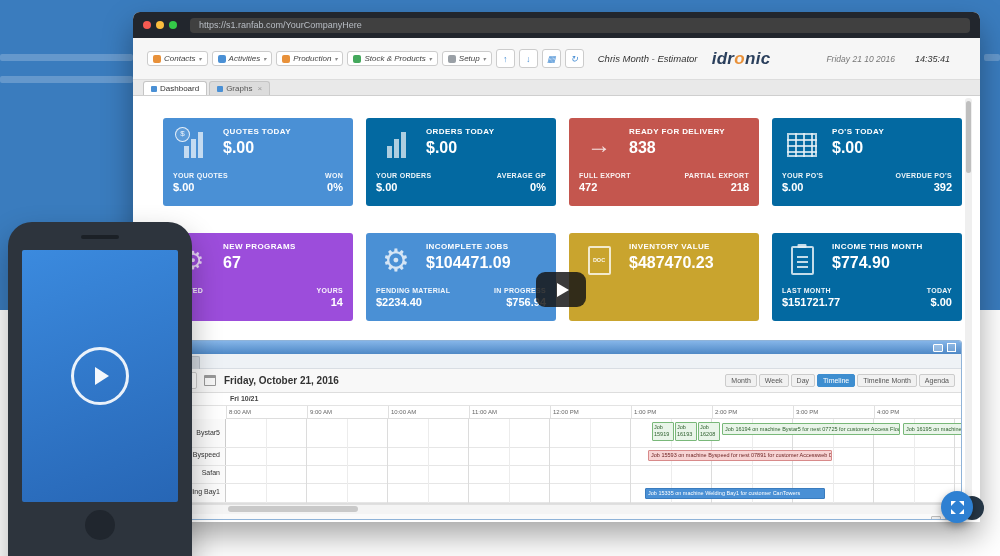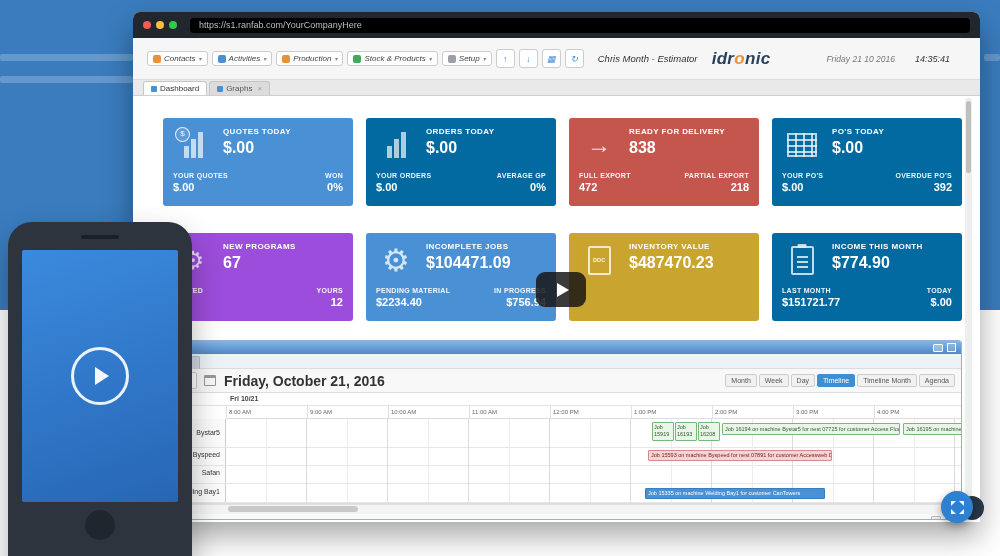--- a/index.html
+++ b/index.html
@@ -7,21 +7,21 @@
          font-family:"Liberation Sans", sans-serif; -webkit-font-smoothing:antialiased;}
   
   .bg-top{position:absolute;left:0;top:0;width:100%;height:310px;background:#3a7cbe;}
   .stripe{position:absolute;height:7px;background:rgba(255,255,255,.22);border-radius:2px;}
   
   .browser{position:absolute;left:133px;top:12px;width:847px;height:510px;background:#fff;
            border-radius:7px 7px 2px 2px;box-shadow:0 14px 30px rgba(0,0,0,.35);}
   .titlebar{height:26px;background:#22262d;border-radius:7px 7px 0 0;display:flex;align-items:center;padding:0 10px;box-sizing:border-box;}
   .dot{width:8px;height:8px;border-radius:50%;margin-right:5px;}
   .dot.red{background:#f75a52}.dot.yellow{background:#fbbd3e}.dot.green{background:#34c948}
-  .urlbar{flex:1;margin-left:8px;height:15px;background:#000000;border-radius:4px;color:#b8bdc4;
+  .urlbar{flex:1;margin-left:8px;height:15px;background:#404040;border-radius:4px;color:#b8bdc4;
           font-size:9px;line-height:15px;padding:0 9px;white-space:nowrap;overflow:hidden;}
   .appbody{position:absolute;top:26px;left:0;right:0;bottom:0;background:#fff;overflow:hidden;}
   
   .app-toolbar{height:42px;background:#f6f6f6;border-bottom:1px solid #ddd;display:flex;align-items:center;
                padding:0 14px 0 14px;gap:4px;box-sizing:border-box;font-style:italic;}
   .menu-chip{display:flex;align-items:center;gap:3px;background:#fff;border:1px solid #ccc;border-radius:3px;
              padding:2px 5px;font-size:8px;color:#444;white-space:nowrap;cursor:default;}
   .menu-ic{width:8px;height:8px;border-radius:2px;flex:0 0 auto;}
   .ic-orange{background:#e8913a}.ic-blue{background:#4a90d5}.ic-green{background:#44a85c}.ic-gray{background:#9aa0a6}
   .caret{font-size:6px;color:#888;}
@@ -87,21 +87,21 @@
   .ic-print{width:8px;height:6px;border:1px solid #fff;border-radius:1px;background:rgba(255,255,255,.3);}
   .ic-box{width:7px;height:7px;border:1px solid #fff;background:rgba(255,255,255,.15);}
   .sch-subbar{height:14px;background:#eef2f6;border-bottom:1px solid #d8dde3;position:relative;}
   .sch-subtab{position:absolute;left:5px;top:2px;width:42px;height:12px;background:#d2d8df;border:1px solid #b9c0c8;
               border-bottom:none;border-radius:2px 2px 0 0;}
   .sch-toolbar{height:24px;background:#f8f8f8;border-bottom:1px solid #ddd;display:flex;align-items:center;
                padding:0 6px;gap:4px;box-sizing:border-box;}
   .nav-btn{width:16px;height:15px;border:1px solid #ccc;background:#fff;border-radius:2px;font-size:7px;color:#666;
            display:flex;align-items:center;justify-content:center;}
   .cal-ic{width:10px;height:7px;border:1px solid #999;border-top:3px solid #999;border-radius:1px;margin-left:3px;}
-  .sch-date{font-size:14px;font-weight:bold;color:#333;margin-left:4px;white-space:nowrap;}
+  .sch-date{font-size:10px;font-weight:bold;color:#333;margin-left:4px;white-space:nowrap;}
   .view-btns{margin-left:auto;display:flex;gap:2px;}
   .view-btn{font-size:7px;color:#555;background:#f1f1f1;border:1px solid #ccc;border-radius:2px;padding:2px 5px;white-space:nowrap;}
   .view-btn.active{background:#3e8ed0;border-color:#3e8ed0;color:#fff;}
   .sch-day-row{height:12px;border-bottom:1px solid #e3e3e3;position:relative;}
   .sch-day-label{position:absolute;left:79px;top:2px;font-size:7px;font-weight:bold;color:#444;}
   .sch-time-row{height:12px;border-bottom:1px solid #ddd;margin-left:75px;display:flex;}
   .sch-time-cell{width:81px;font-size:6px;color:#666;padding-left:2px;border-left:1px solid #e0e0e0;
                  box-sizing:border-box;line-height:12px;flex:0 0 auto;}
   .sch-body{position:relative;height:84px;border-bottom:1px solid #ddd;}
   .res-col{position:absolute;left:0;top:0;width:75px;height:100%;border-right:1px solid #ccc;background:#fbfbfb;box-sizing:border-box;}
@@ -334,21 +334,21 @@
                 <div class="card-value">67</div>
               </div>
             </div>
             <div class="card-bottom">
               <div class="cb-left">
                 <div class="cb-label">NESTED</div>
                 <div class="cb-value"></div>
               </div>
               <div class="cb-right">
                 <div class="cb-label">YOURS</div>
-                <div class="cb-value">12</div>
+                <div class="cb-value">14</div>
               </div>
             </div>
           </div>
 
           <div class="card c-blue">
             <div class="card-top">
               <div class="card-icon">
                 <span class="icon-gear big">⚙</span>
               </div>
               <div class="card-head">

